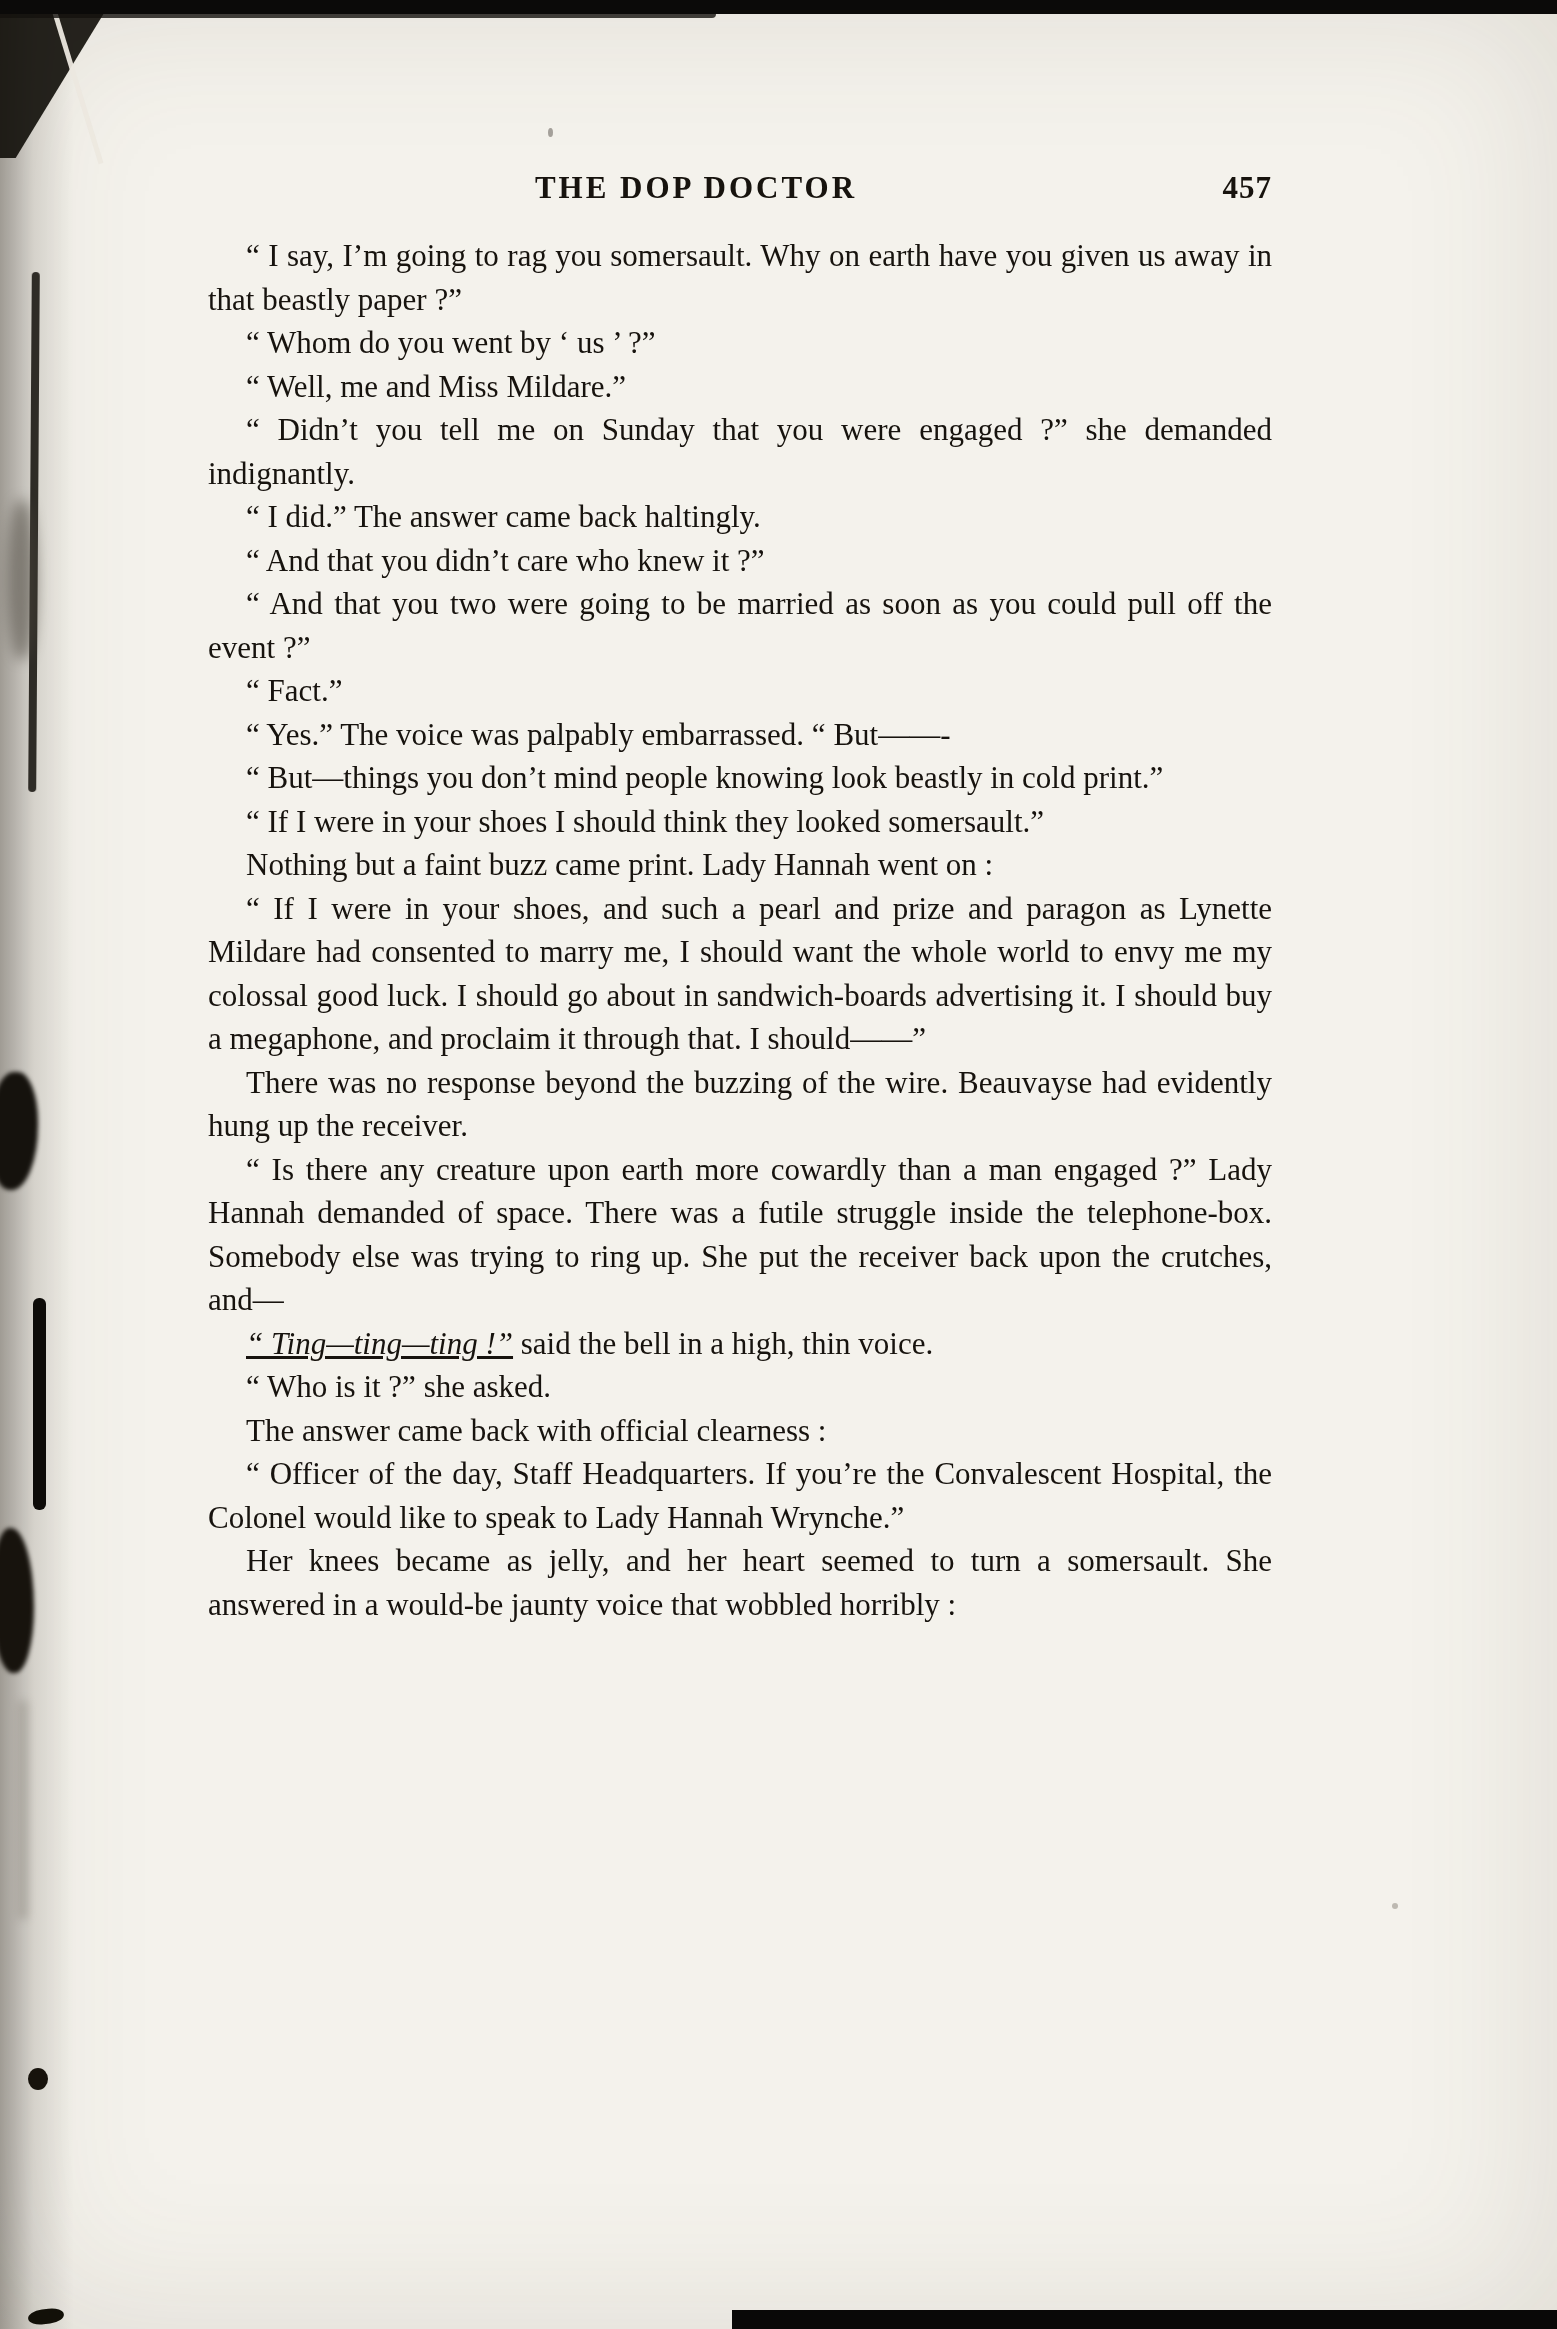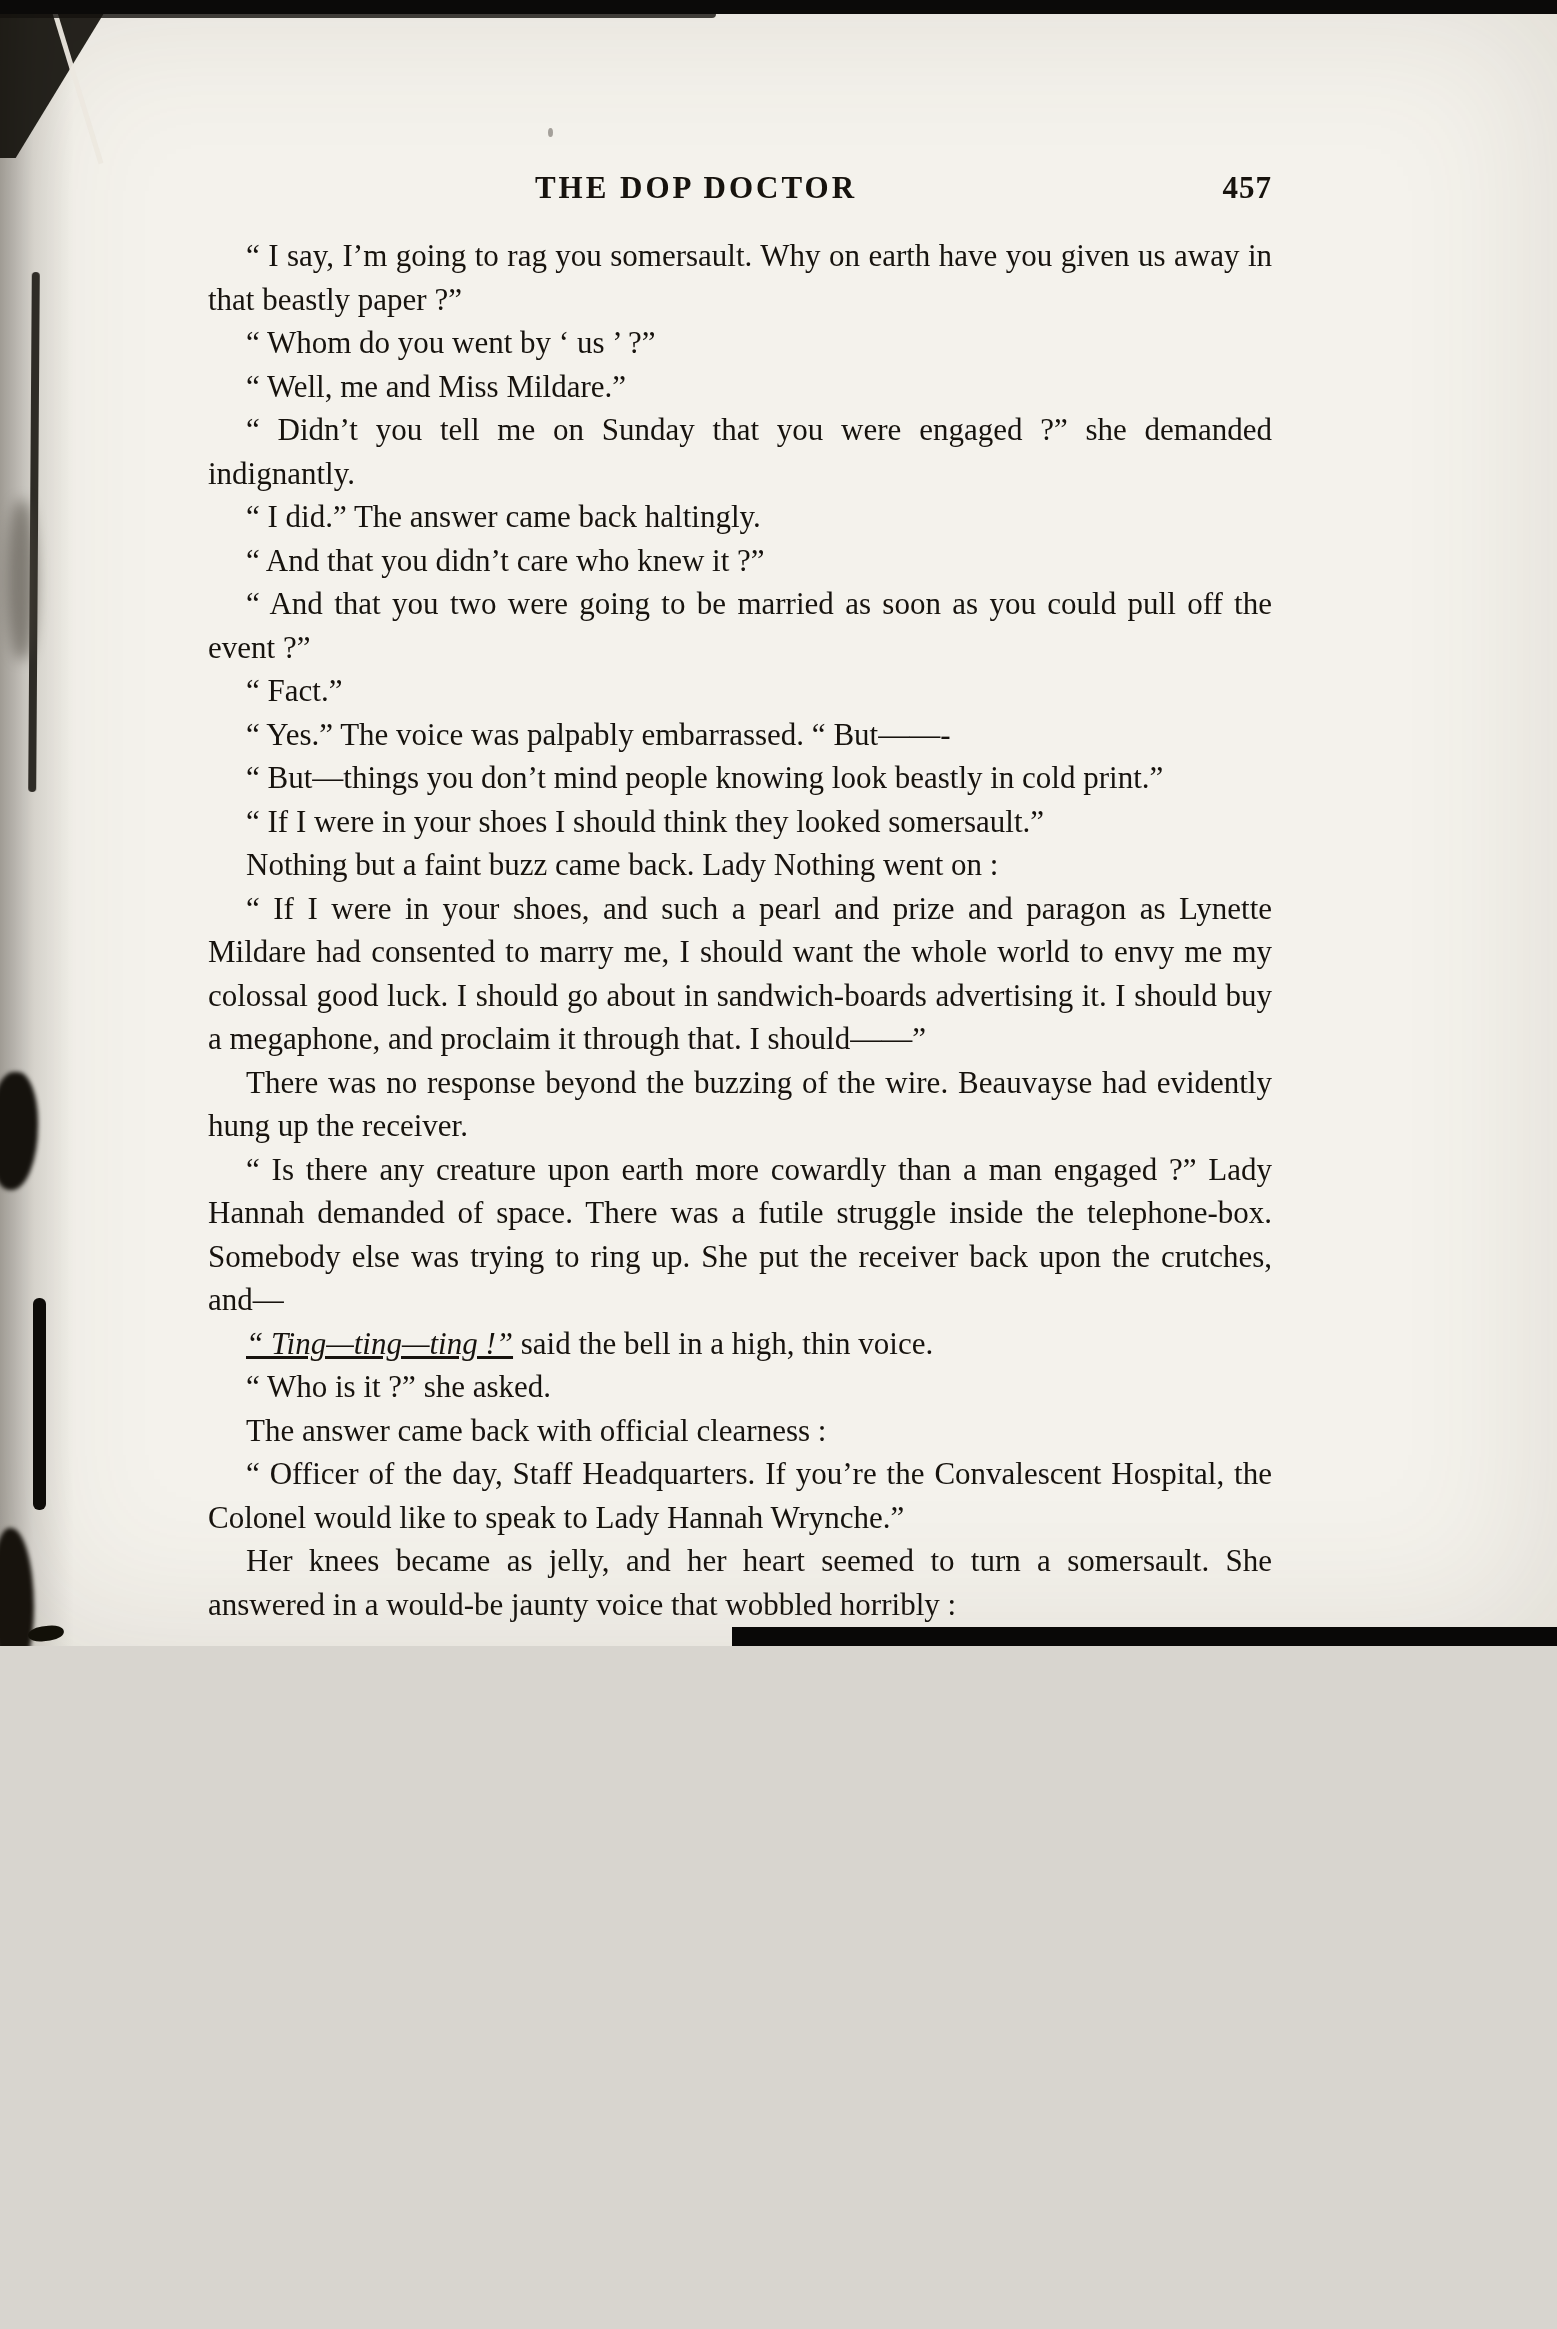--- a/index.html
+++ b/index.html
@@ -3,21 +3,21 @@
 <meta charset="utf-8">
 <style>
   :root{
     --paper:#f4f2ec;
     --ink:#17130e;
   }
   *{box-sizing:border-box;}
   html,body{margin:0;padding:0;background:#d8d5cf;}
   .page{
     position:relative;
-    width:1557px;height:1646px;
+    width:1557px;height:2329px;
     background:var(--paper);
     overflow:hidden;
     font-family:"Liberation Serif","DejaVu Serif",serif;
     color:var(--ink);
     box-shadow:inset 0 0 160px rgba(90,80,60,.14);
   }
   
   .top-bar{position:absolute;top:0;left:0;width:100%;height:14px;background:#0b0a09;}
   .top-bar-ext{position:absolute;top:14px;left:0;width:46%;height:4px;background:#14110e;opacity:.8;border-radius:0 0 6px 0;}
   .bottom-bar{position:absolute;bottom:0;left:47%;right:0;height:19px;background:#090807;}
@@ -88,21 +88,21 @@
         <p class="para"><span>“ Whom do you went by ‘ us ’ ?”</span></p>
         <p class="para"><span>“ Well, me and Miss Mildare.”</span></p>
         <p class="para"><span>“ Didn’t you tell me on Sunday that you were engaged ?” she demanded indignantly.</span></p>
         <p class="para"><span>“ I did.”  The answer came back haltingly.</span></p>
         <p class="para"><span>“ And that you didn’t care who knew it ?”</span></p>
         <p class="para"><span>“ And that you two were going to be married as soon as you could pull off the event ?”</span></p>
         <p class="para"><span>“ Fact.”</span></p>
         <p class="para"><span>“ Yes.”  The voice was palpably embarrassed.  “ But——-</span></p>
         <p class="para"><span>“ But—things you don’t mind people knowing look beastly in cold print.”</span></p>
         <p class="para"><span>“ If I were in your shoes I should think they looked somersault.”</span></p>
-        <p class="para"><span>Nothing but a faint buzz came back.  Lady Nothing went on :</span></p>
+        <p class="para"><span>Nothing but a faint buzz came print.  Lady Hannah went on :</span></p>
         <p class="para"><span>“ If I were in your shoes, and such a pearl and prize and paragon as Lynette Mildare had consented to marry me, I should want the whole world to envy me my colossal good luck.  I should go about in sandwich-boards advertising it.  I should buy a megaphone, and proclaim it through that.  I should——”</span></p>
         <p class="para"><span>There was no response beyond the buzzing of the wire.  Beauvayse had evidently hung up the receiver.</span></p>
         <p class="para"><span>“ Is there any creature upon earth more cowardly than a man engaged ?” Lady Hannah demanded of space.  There was a futile struggle inside the telephone-box.  Somebody else was trying to ring up.  She put the receiver back upon the crutches, and—</span></p>
         <p class="para"><em>“ Ting—ting—ting !”</em><span> said the bell in a high, thin voice.</span></p>
         <p class="para"><span>“ Who is it ?” she asked.</span></p>
         <p class="para"><span>The answer came back with official clearness :</span></p>
         <p class="para"><span>“ Officer of the day, Staff Headquarters.  If you’re the Convalescent Hospital, the Colonel would like to speak to Lady Hannah Wrynche.”</span></p>
         <p class="para"><span>Her knees became as jelly, and her heart seemed to turn a somersault.  She answered in a would-be jaunty voice that wobbled horribly :</span></p>
       </div>
   </div>

